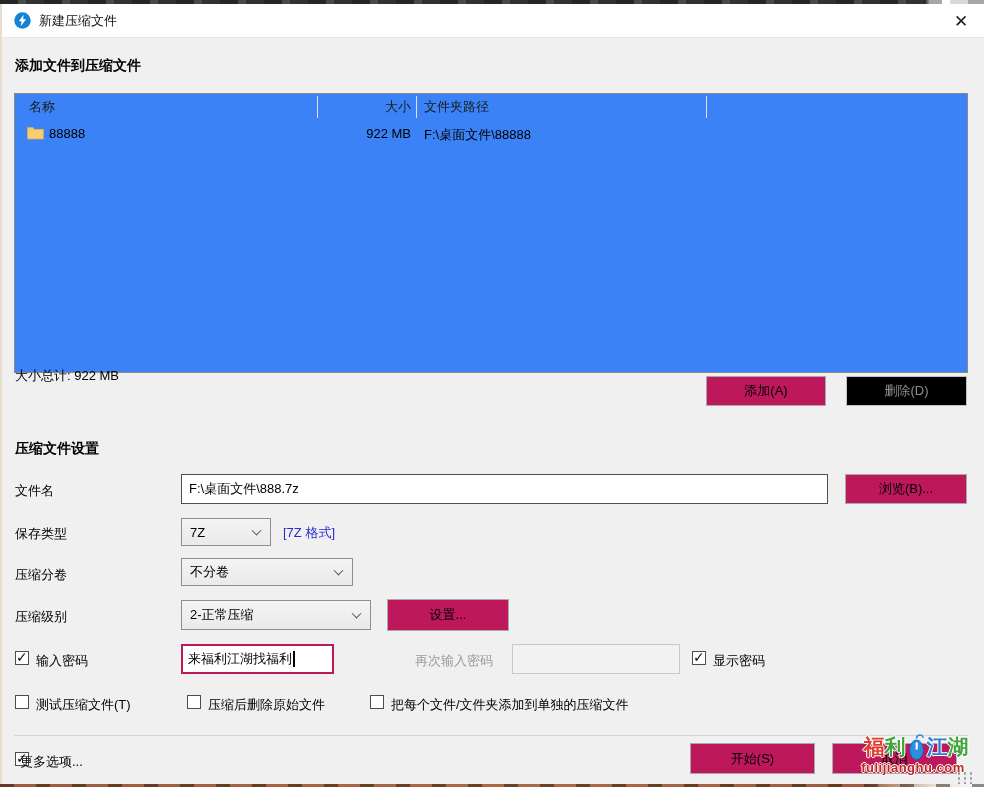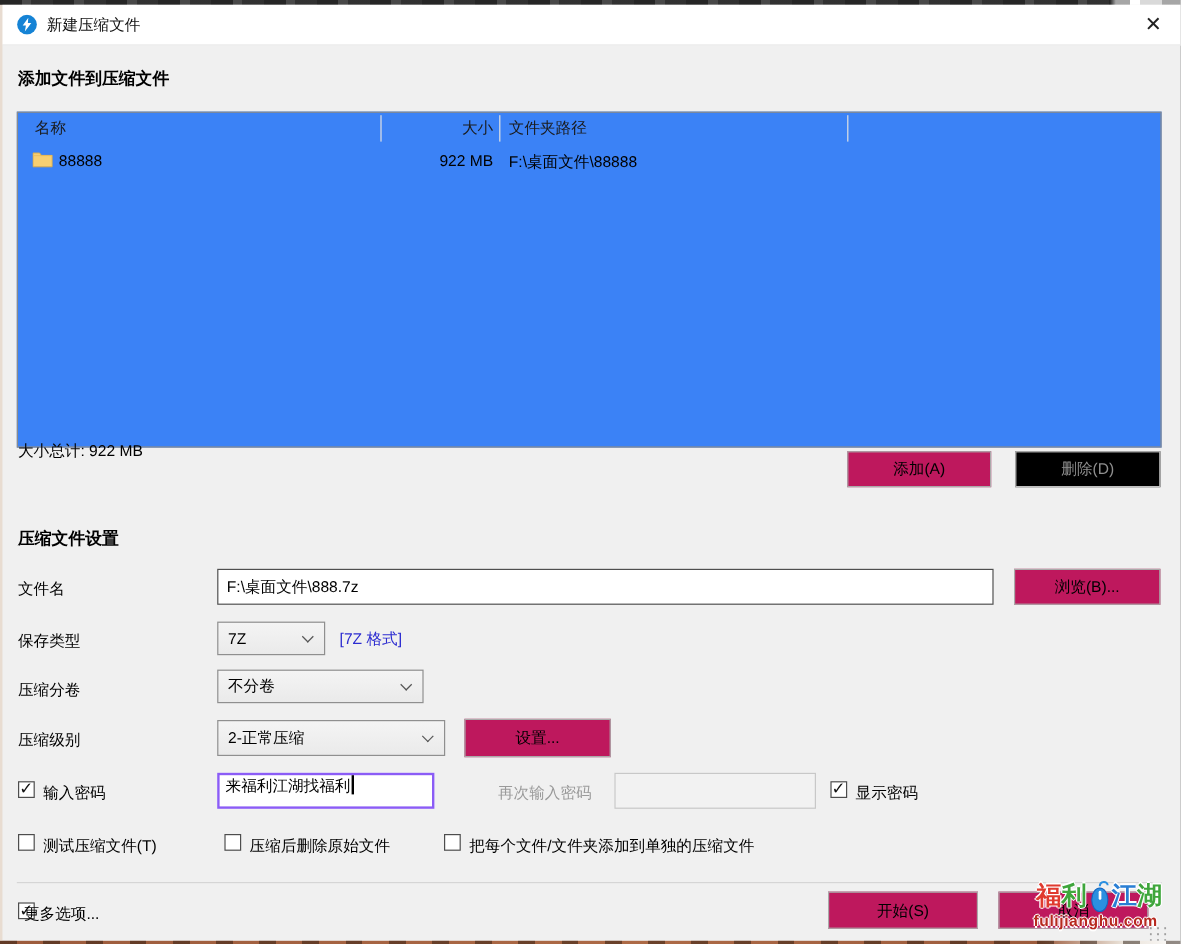--- a/index.html
+++ b/index.html
@@ -86,22 +86,22 @@
 
   .cb { position:absolute; width:14px; height:14px; background:#fff; border:1px solid #4d4d4d; }
   .cb.checked::after {
     content:"✓"; position:absolute; left:0px; top:-3px;
     font-size:14px; font-weight:bold; color:#111;
   }
   .cb-label { position:absolute; font-size:13px; }
   .gray { color:#9a9a9a; }
 
   .pw-field {
-    position:absolute; left:181px; top:644px; width:181px; height:30px;
-    background:#fff; border:2px solid #8b5cf6; display:flex; 
+    position:absolute; left:181px; top:644px; width:153px; height:30px;
+    background:#fff; border:2px solid #be185d; display:flex; align-items:center;
     padding:0 5px; font-size:13px;
   }
   .caret { display:inline-block; width:2px; height:16px; background:#000; margin-left:1px; }
 
   .divider { position:absolute; left:14px; top:735px; width:954px; height:1px; background:#d5d5d5; }
 
   
   .watermark { position:absolute; left:852px; top:731px; width:128px; height:53px; pointer-events:none; }
   .wm-line { position:absolute; left:0; top:2px; width:128px; display:flex; align-items:center; justify-content:center; }
   .wm-char {

